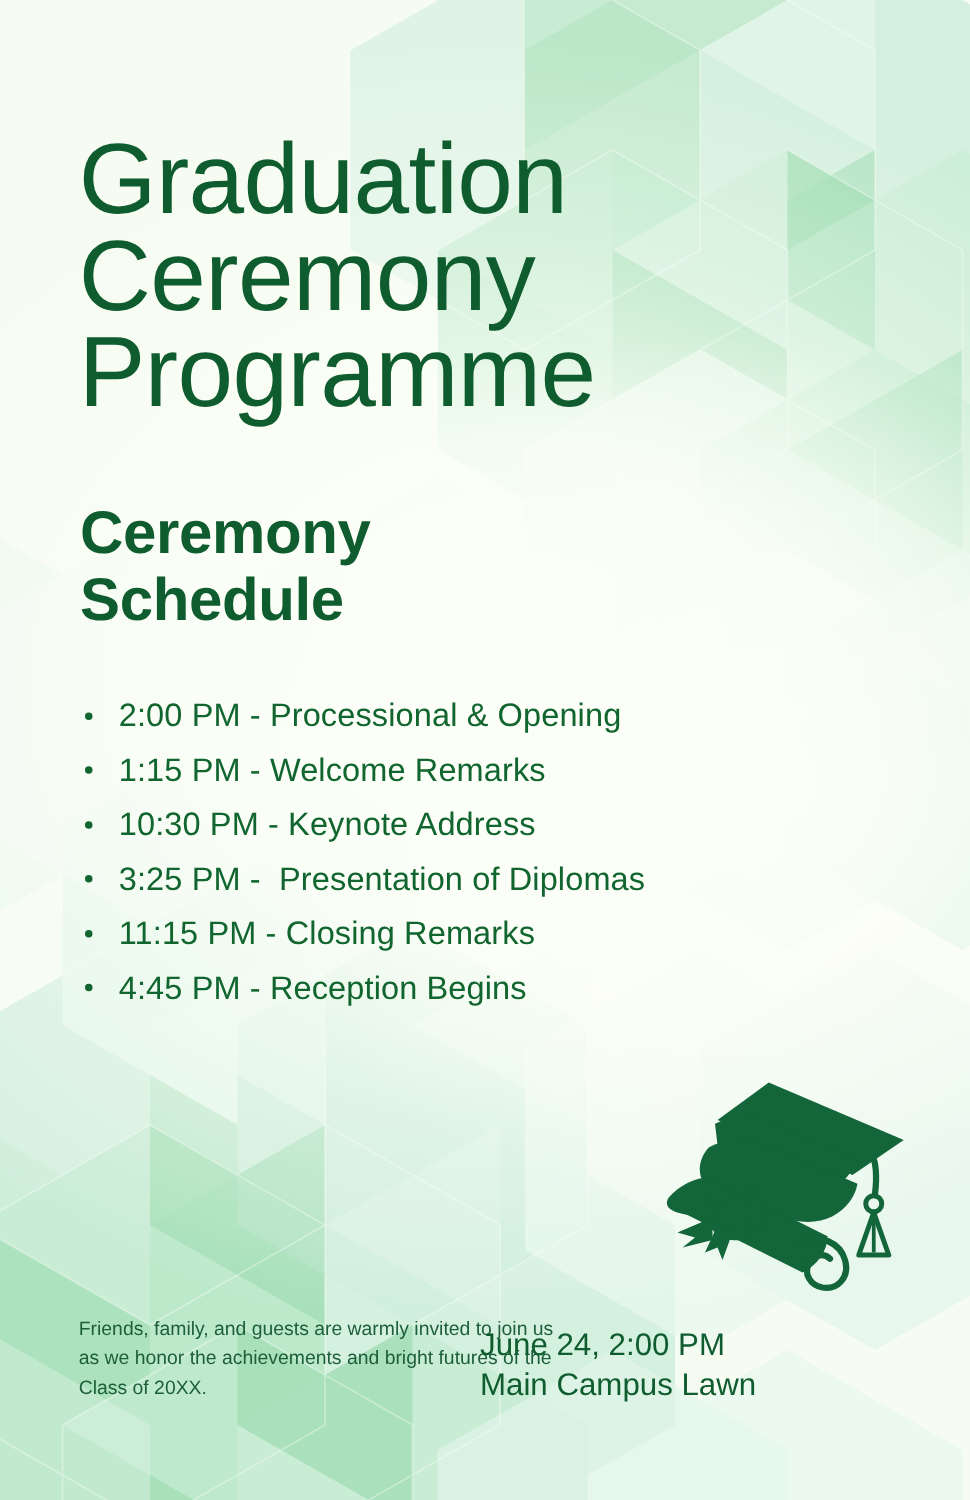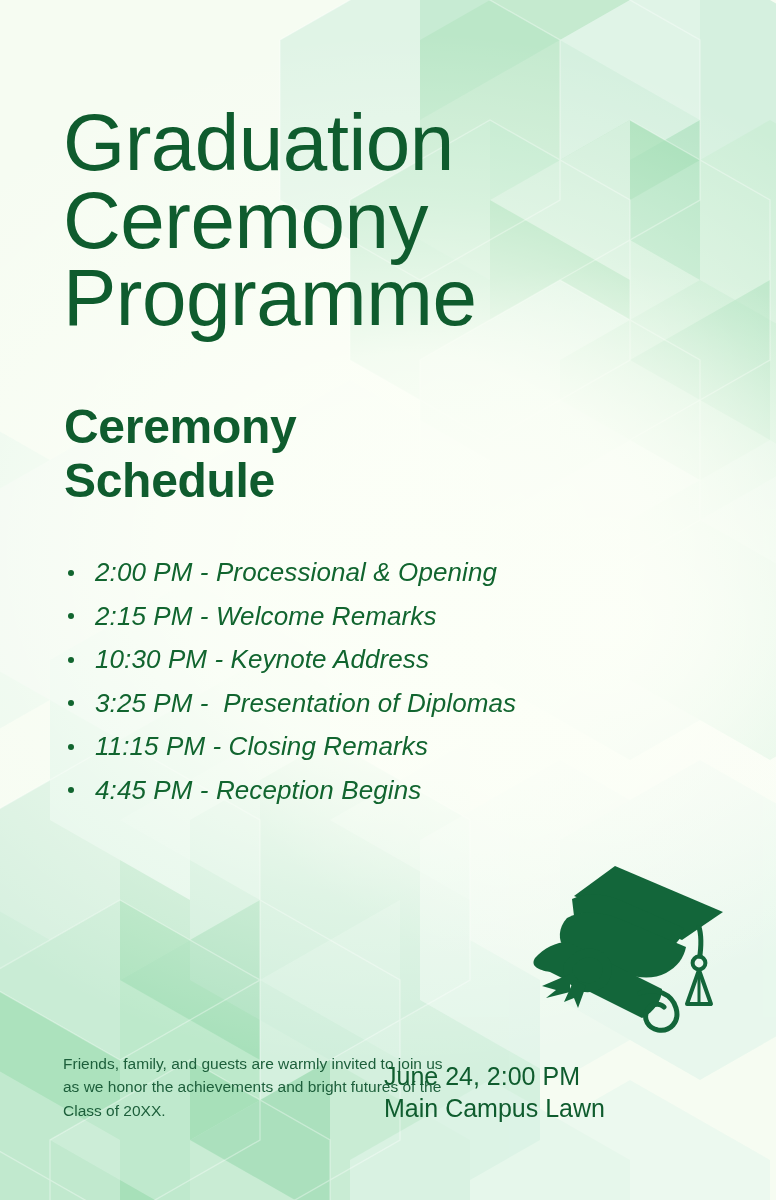--- a/index.html
+++ b/index.html
@@ -88,21 +88,20 @@
   #schedule-list li {
     position: relative;
     padding-left: 31px;
     height: 43.5px;
     line-height: 43.5px;
     color: #11652f;
     font-size: 26px;
     font-weight: 400;
     letter-spacing: 0.1px;
     white-space: pre;
-    font-style: italic;
   }
   #schedule-list li .bullet {
     position: absolute;
     left: 4px;
     top: 50%;
     width: 6px;
     height: 6px;
     margin-top: -3px;
     border-radius: 50%;
     background: #11652f;
@@ -241,21 +240,21 @@
 
     <h1 class="poster-title">Graduation
 Ceremony
 Programme</h1>
 
     <h2 class="section-heading">Ceremony
 Schedule</h2>
 
     <ul id="schedule-list">
       <li><span class="bullet"></span><span>2:00 PM - Processional &amp; Opening</span></li>
-      <li><span class="bullet"></span><span>2:15 PM - Welcome Remarks</span></li>
+      <li><span class="bullet"></span><span>1:15 PM - Welcome Remarks</span></li>
       <li><span class="bullet"></span><span>10:30 PM - Keynote Address</span></li>
       <li><span class="bullet"></span><span>3:25 PM -  Presentation of Diplomas</span></li>
       <li><span class="bullet"></span><span>11:15 PM - Closing Remarks</span></li>
       <li><span class="bullet"></span><span>4:45 PM - Reception Begins</span></li>
     </ul>
 
     <svg id="cap-icon" viewBox="0 0 212 172" xmlns="http://www.w3.org/2000/svg">
       <g fill="#13663a">
 
         <path d="M103 4 L211 50 L170 78 L62 34 Z"></path>

